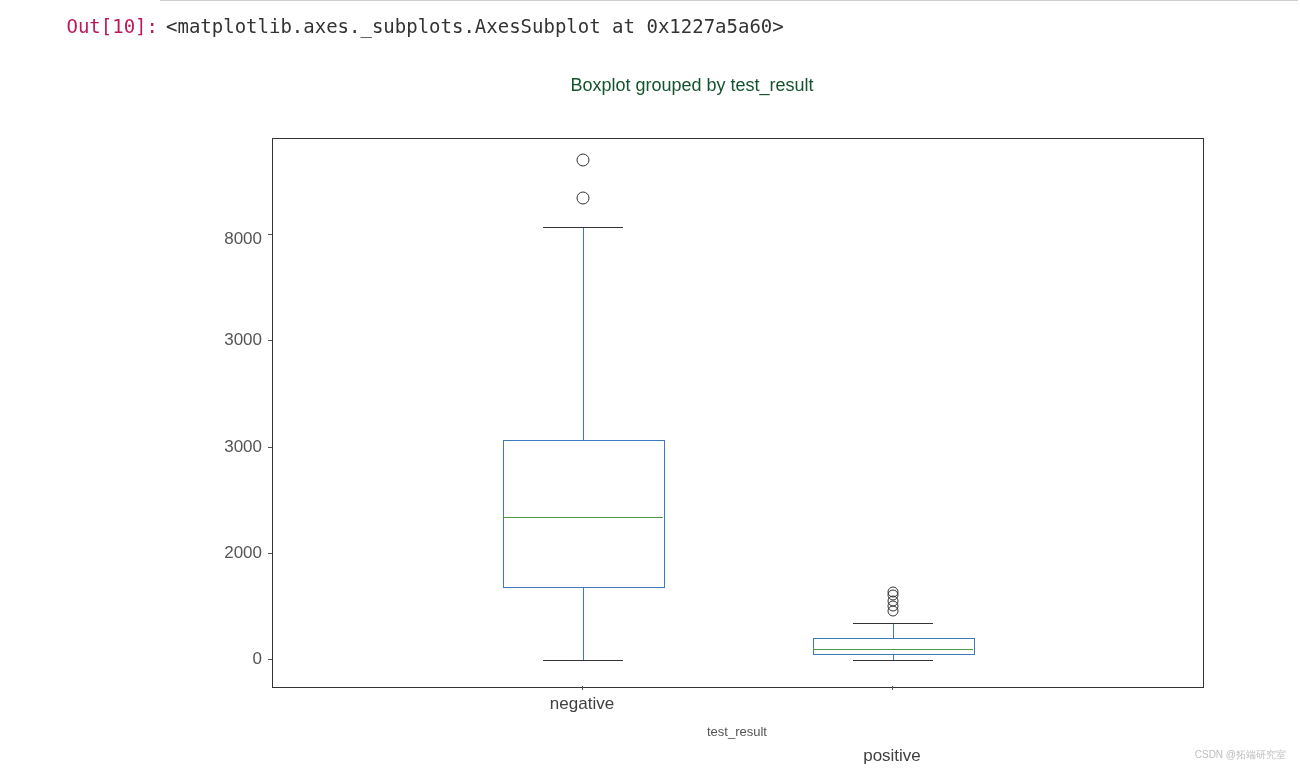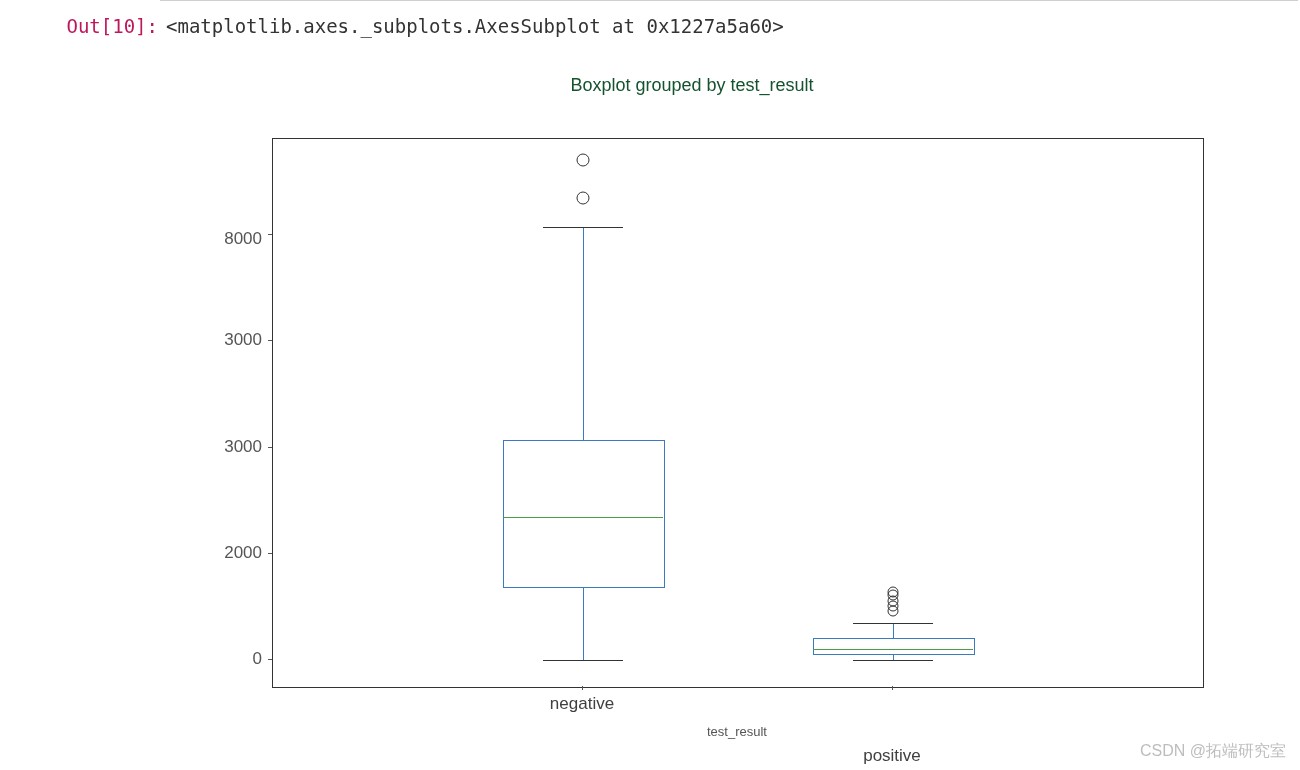--- a/index.html
+++ b/index.html
@@ -126,21 +126,21 @@
     height: 9px;
     border: 1.5px solid #333;
     border-radius: 50%;
     background: transparent;
     transform: translate(-50%, -50%);
   }
   .watermark {
     position: absolute;
     right: 14px;
     bottom: 8px;
-    font-size: 16px;
+    font-size: 10px;
     color: #bdbdbd;
   }
 </style>
 </head>
 <body>
 
 <div class="top-border"></div>
 
 <div class="out-row">
   <div class="out-label">Out[10]:</div>

